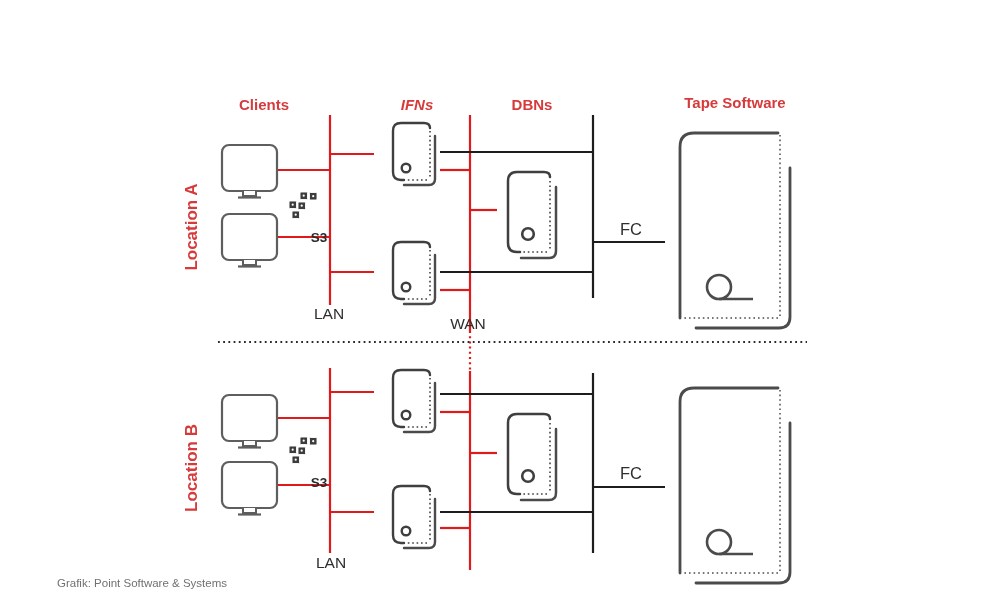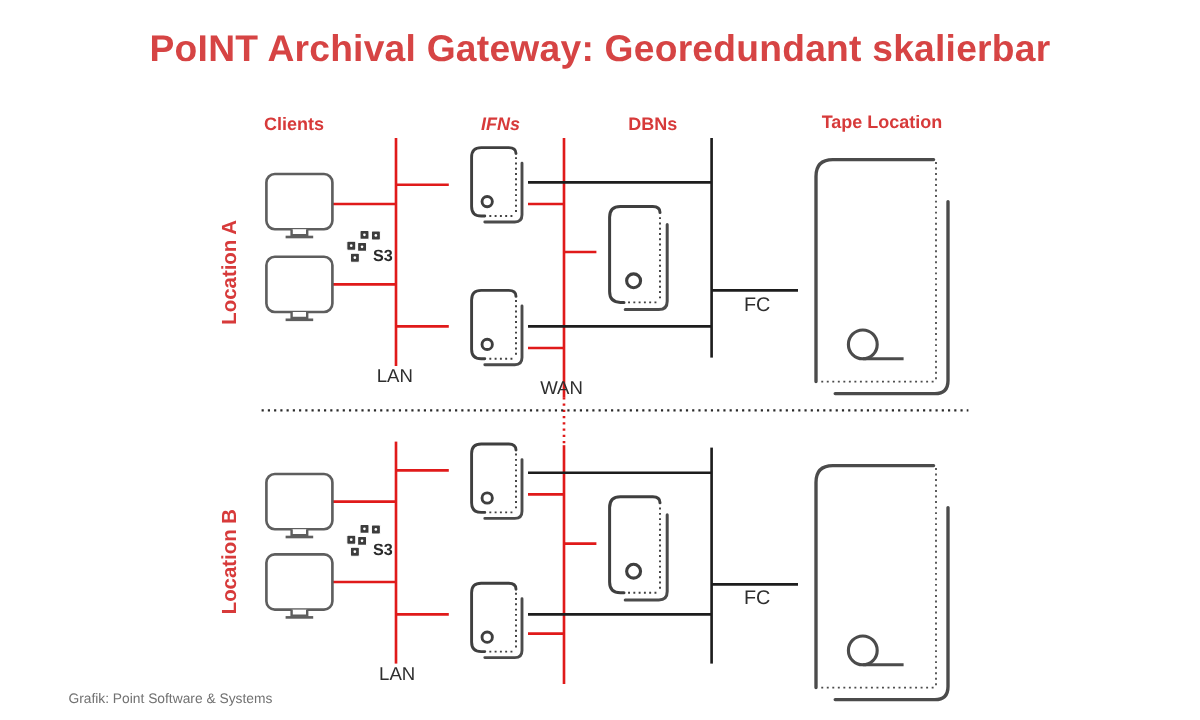--- a/index.html
+++ b/index.html
@@ -11,22 +11,22 @@
   .ctr{transform:translate(-50%,-50%);white-space:nowrap;}
   .title{
     color:#d64444;font-size:31px;font-weight:700;letter-spacing:.2px;
   }
   .colhead{color:#d73a3a;font-size:15px;font-weight:700;}
   .loclabel{
     color:#d73a3a;font-size:17px;font-weight:700;
     transform:translate(-50%,-50%) rotate(-90deg);white-space:nowrap;
   }
   .netlabel{color:#2e2e2e;font-size:15.5px;font-weight:400;}
-  .fclabel{color:#2e2e2e;font-size:16.5px;font-weight:400;margin-top:26px;}
-  .s3label{color:#2a2a2a;font-size:13.5px;font-weight:700;}
+  .fclabel{color:#2e2e2e;font-size:16.5px;font-weight:400;}
+  .s3label{color:#2a2a2a;font-size:13.5px;font-weight:700;margin-top:24px;}
   .caption{color:#717171;font-size:11.5px;font-weight:400;text-align:center;}
   svg.diagram{position:absolute;left:0;top:0;}
 </style>
 </head>
 <body>
 
 <div class="stage">
 
   <svg class="diagram" width="1000" height="600" viewBox="0 0 1000 600">
     <defs>
@@ -125,26 +125,25 @@
     <use href="#server-sm" x="393" y="370"></use>
     <use href="#server-sm" x="393" y="486"></use>
 
     <use href="#server-lg" x="508" y="172"></use>
     <use href="#server-lg" x="508" y="414"></use>
 
     <use href="#tapelib" x="680" y="133"></use>
     <use href="#tapelib" x="680" y="388"></use>
   </svg>
 
-  <div class="abs ctr title" style="left:500px;top:41px;">PoINT Archival Gateway: Georedundant skalierbar</div>
 
-  <div class="abs ctr colhead" style="left:245px;top:104px;">Clients</div>
+  <div class="abs ctr colhead" style="left:264px;top:104px;">Clients</div>
   <div class="abs ctr colhead" style="left:417px;top:104px;font-style:italic;">IFNs</div>
-  <div class="abs ctr colhead" style="left:544px;top:104px;">DBNs</div>
-  <div class="abs ctr colhead" style="left:735px;top:102px;">Tape Location</div>
+  <div class="abs ctr colhead" style="left:532px;top:104px;">DBNs</div>
+  <div class="abs ctr colhead" style="left:735px;top:102px;">Tape Software</div>
 
   <div class="abs loclabel" style="left:192px;top:227px;">Location A</div>
   <div class="abs loclabel" style="left:192px;top:468px;">Location B</div>
 
   <div class="abs ctr s3label" style="left:319px;top:213px;">S3</div>
   <div class="abs ctr s3label" style="left:319px;top:458px;">S3</div>
 
   <div class="abs ctr netlabel" style="left:329px;top:314px;">LAN</div>
   <div class="abs ctr netlabel" style="left:331px;top:563px;">LAN</div>
 

